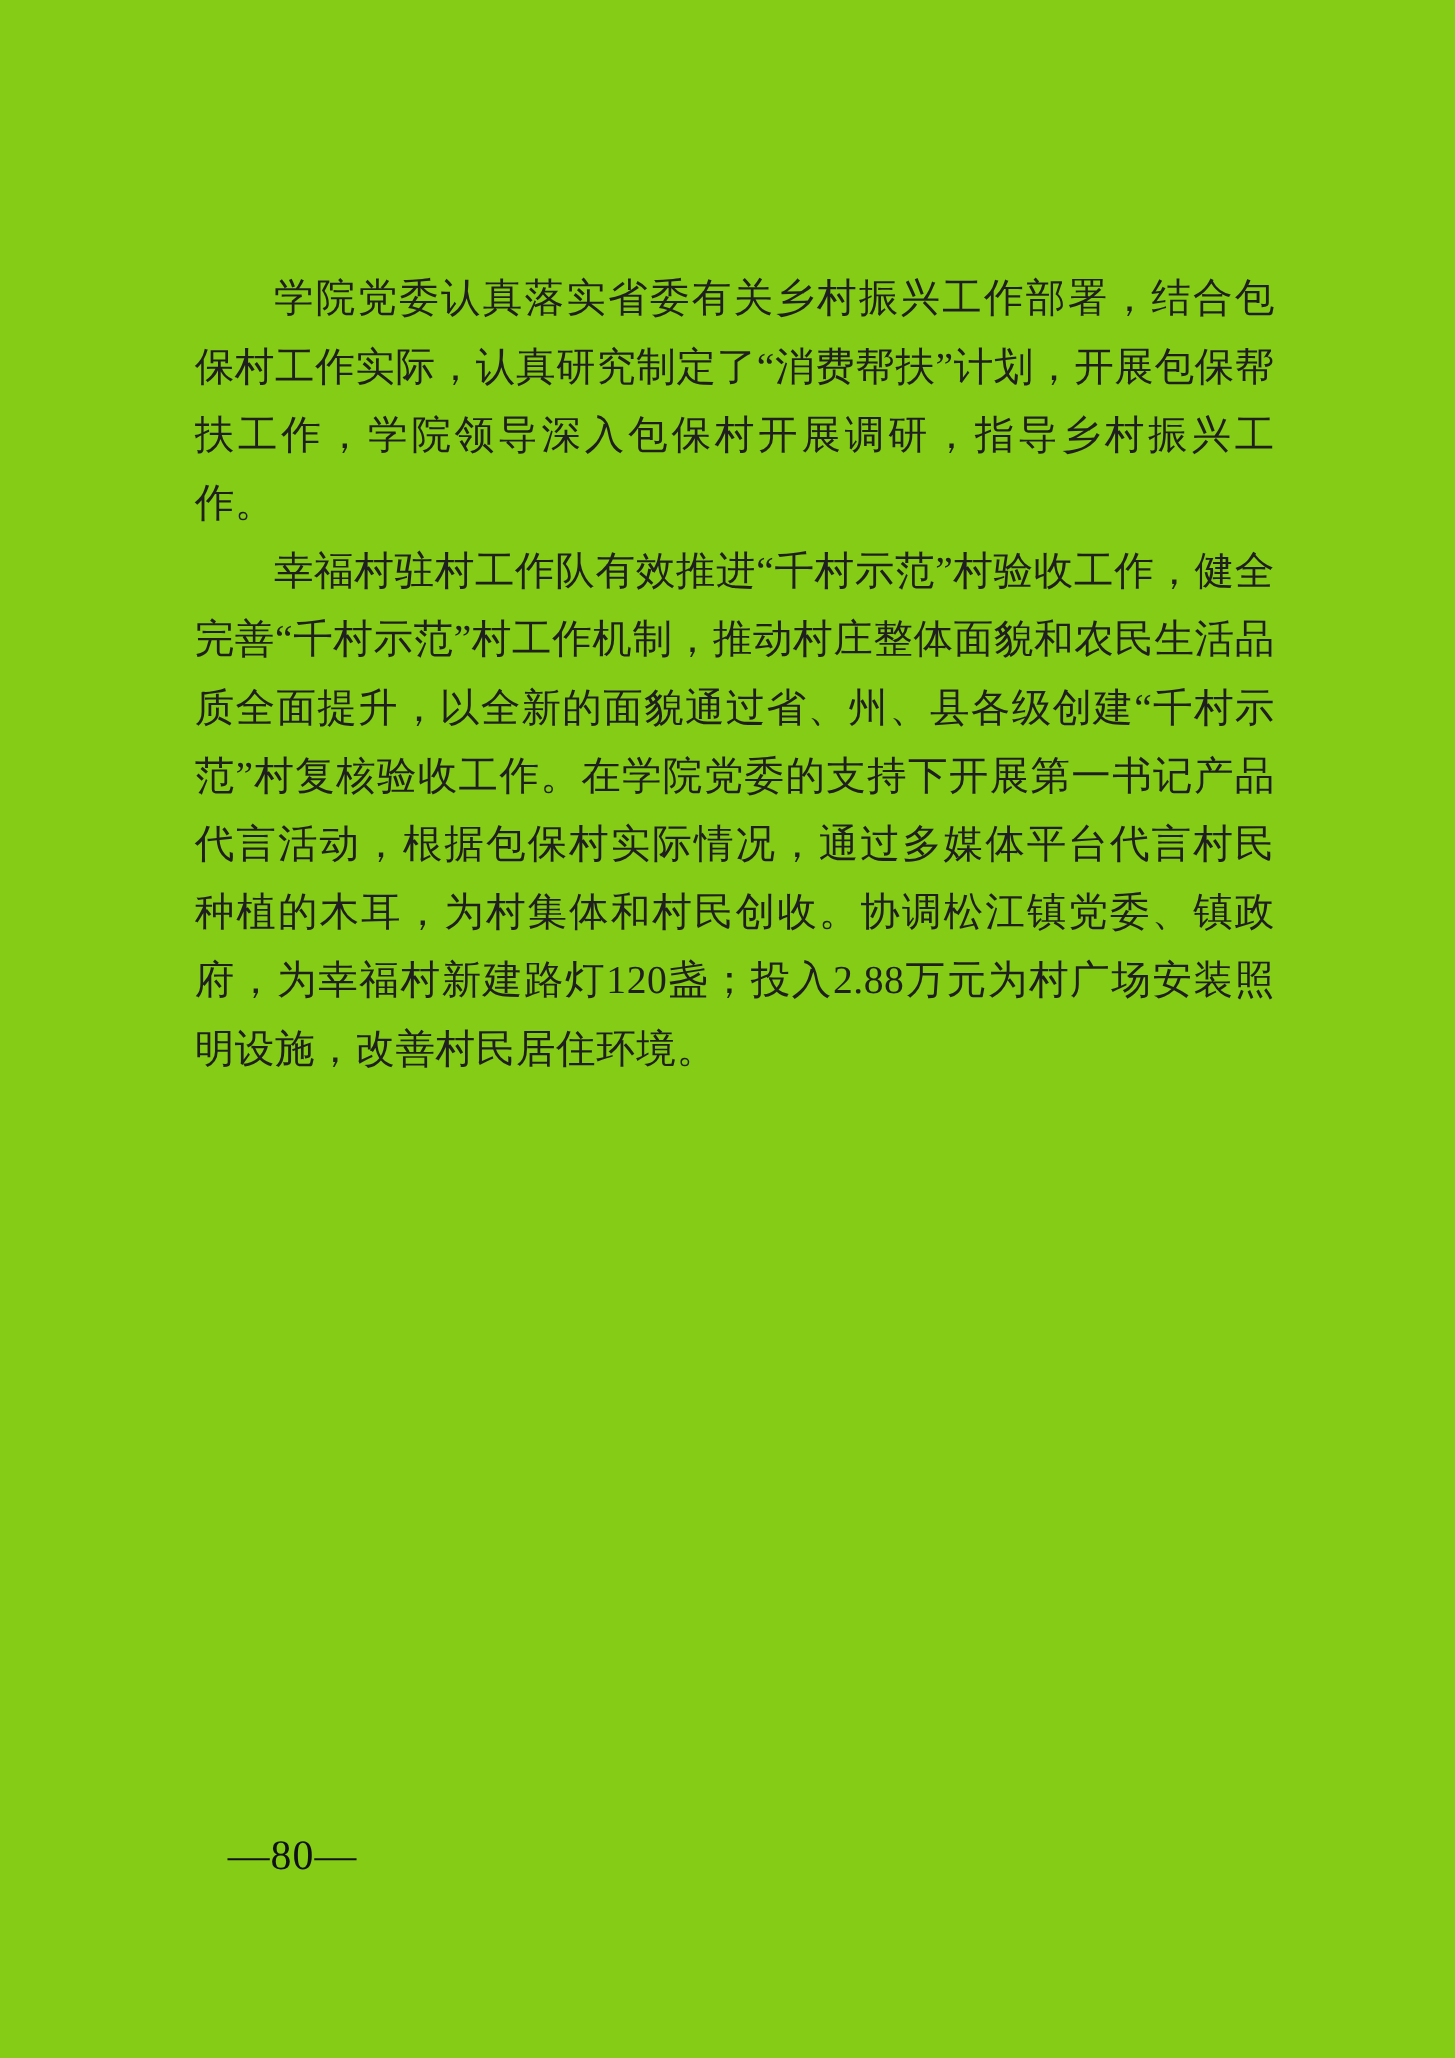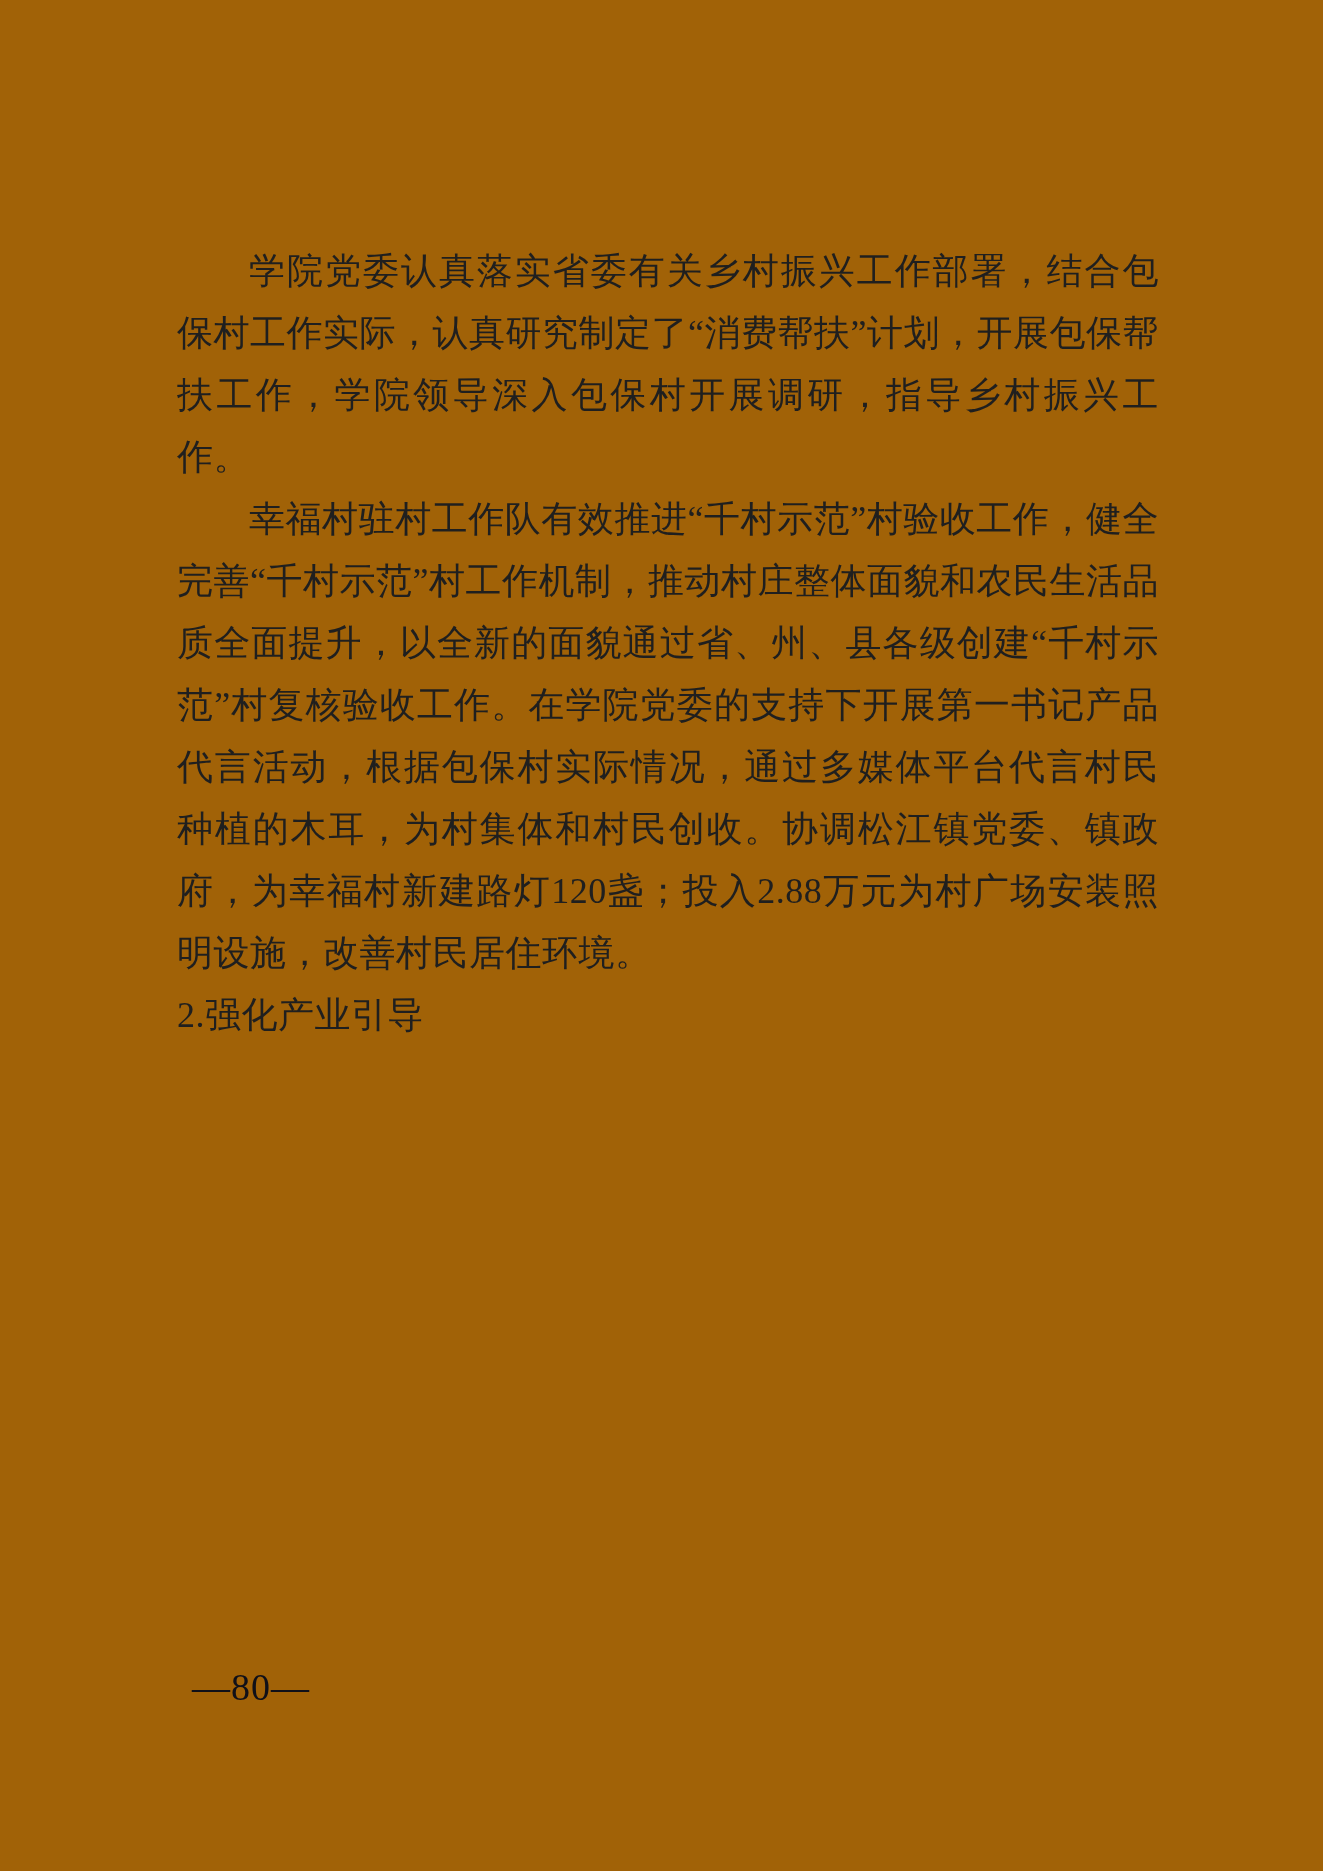--- a/index.html
+++ b/index.html
@@ -13,21 +13,21 @@
     position: relative;
     font-family: "Liberation Serif", "DejaVu Serif", serif;
     overflow: hidden;
   }
   .page {
     position: absolute;
     left: 0;
     top: 0;
     width: 1323px;
     height: 1871px;
-    background: #a16207;
+    background: #84cc16;
   }
   .content {
     position: absolute;
     left: 177px;
     top: 240px;
     width: 982px;
     font-size: 36px;
     line-height: 62px;
     letter-spacing: 0.5px;
     color: #1f1f1f;
@@ -37,33 +37,32 @@
   .para {
     margin: 0;
     padding: 0;
     text-indent: 2em;
   }
   .heading {
     text-indent: 0;
   }
   .page-number {
     position: absolute;
-    left: 192px;
+    left: 207px;
     top: 1665px;
     font-size: 38px;
     line-height: 44px;
     color: #101018;
     letter-spacing: 1px;
     font-family: "Liberation Serif", "DejaVu Serif", serif;
     text-align: right;
   }
 </style>
 </head>
 <body>
 
 <div class="page">
   <div class="content">
     <p class="para">学院党委认真落实省委有关乡村振兴工作部署，结合包保村工作实际，认真研究制定了“消费帮扶”计划，开展包保帮扶工作，学院领导深入包保村开展调研，指导乡村振兴工作。</p>
     <p class="para">幸福村驻村工作队有效推进“千村示范”村验收工作，健全完善“千村示范”村工作机制，推动村庄整体面貌和农民生活品质全面提升，以全新的面貌通过省、州、县各级创建“千村示范”村复核验收工作。在学院党委的支持下开展第一书记产品代言活动，根据包保村实际情况，通过多媒体平台代言村民种植的木耳，为村集体和村民创收。协调松江镇党委、镇政府，为幸福村新建路灯120盏；投入2.88万元为村广场安装照明设施，改善村民居住环境。</p>
-    <p class="para heading">2.强化产业引导</p>
   </div>
   <div class="page-number">—80—</div>
 </div>
 
 </body></html>

